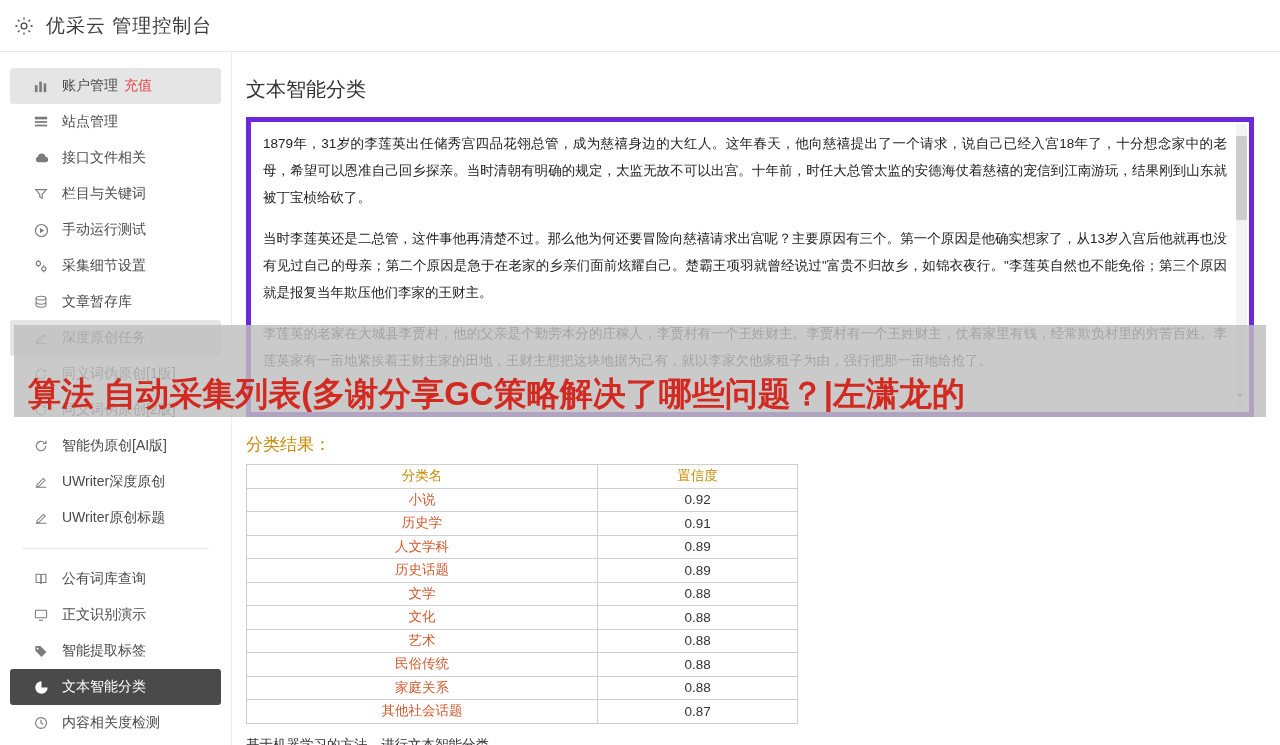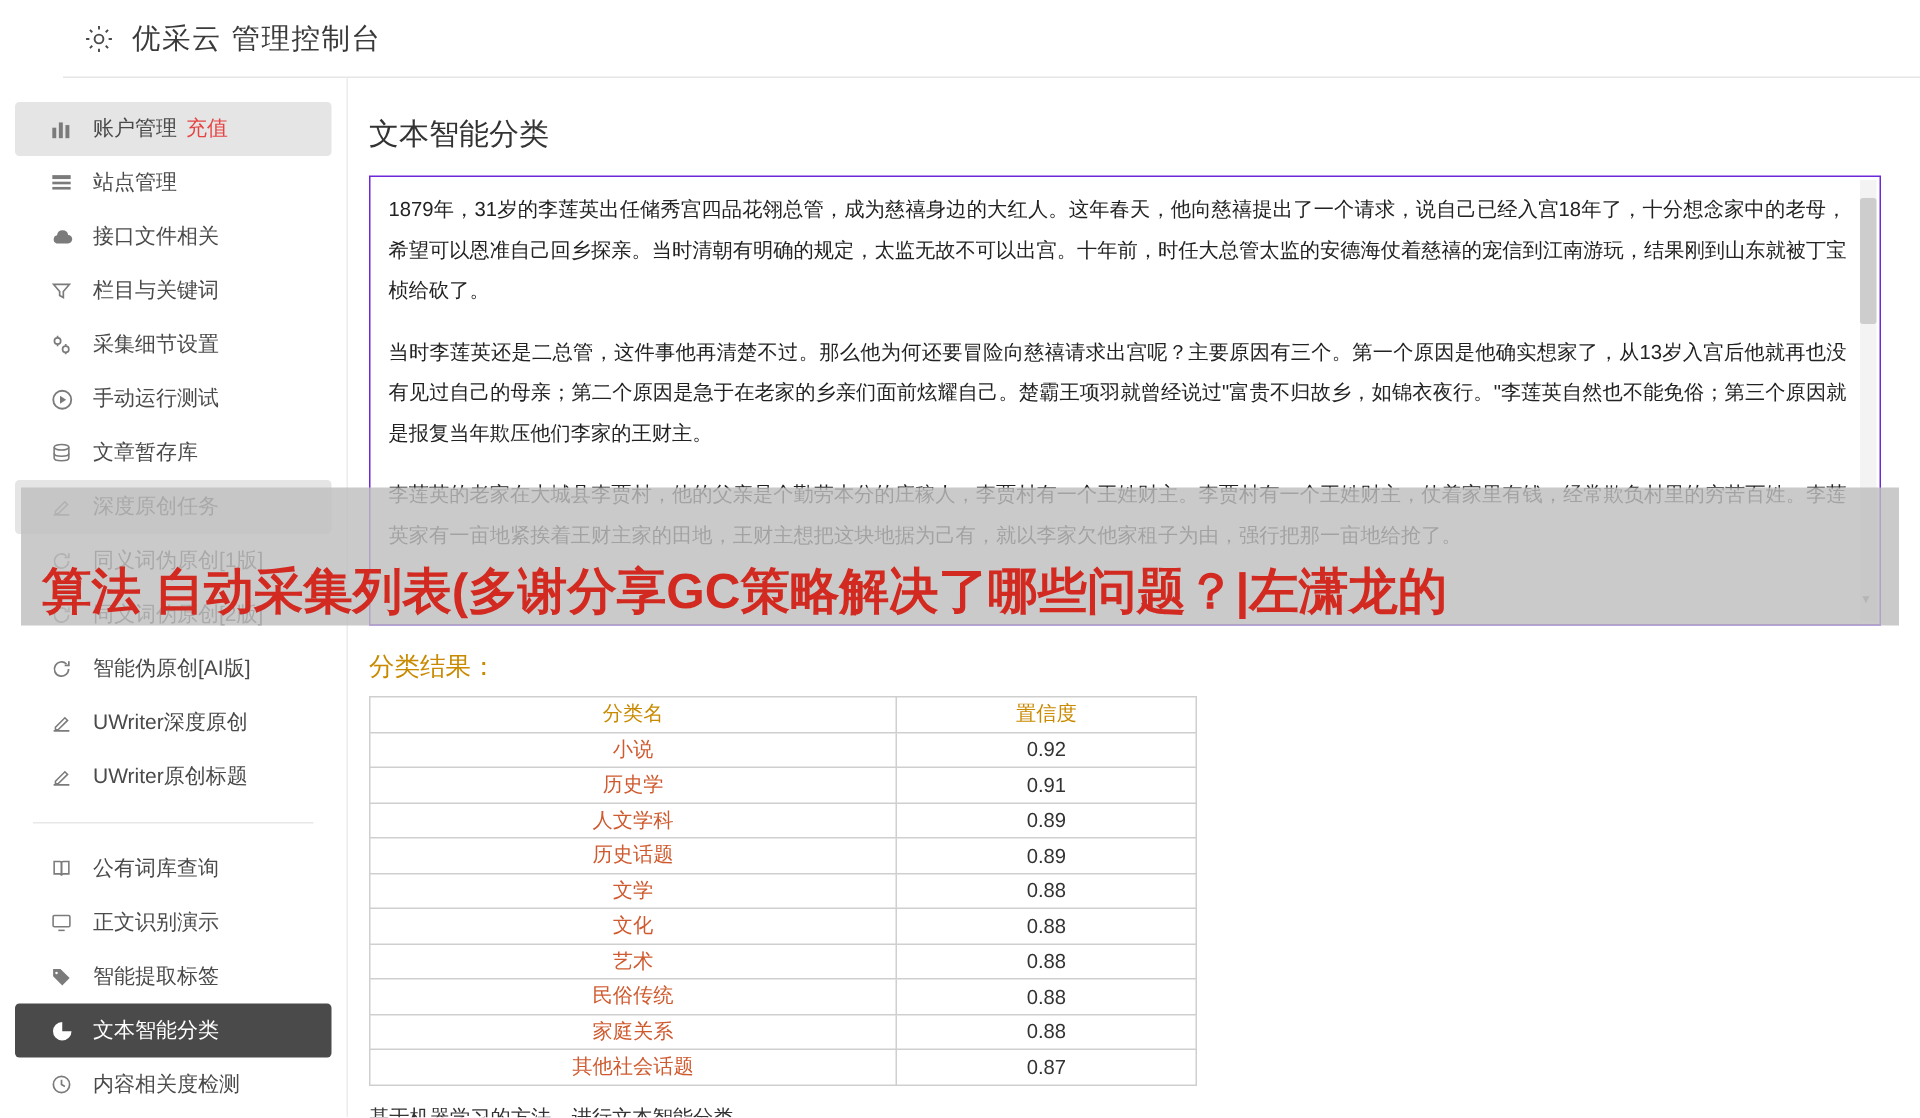--- a/index.html
+++ b/index.html
@@ -17,21 +17,20 @@
   }
 
   
   .topbar {
     height: 52px;
     display: flex;
     align-items: center;
     padding-left: 12px;
     border-bottom: 1px solid #e6e6e6;
     background: #fff;
-    margin-left: 42px;
   }
   .brand-gear {
     width: 24px; height: 24px;
     margin-right: 10px;
     display: inline-flex;
     align-items: center; justify-content: center;
     color: #4a4a4a;
   }
   .brand-title {
     font-size: 19px;
@@ -98,21 +97,21 @@
     padding: 20px 26px 0 14px;
     overflow: hidden;
   }
   .page-title {
     font-size: 20px;
     color: #333;
     margin: 4px 0 14px 0;
   }
   .text-box {
     position: relative;
-    border: 1px solid #6d28d9;
+    border: 5px solid #6d28d9;
     background: #fff;
     height: 300px;
     padding: 8px 22px 8px 12px;
     overflow: hidden;
     font-size: 13.5px;
     line-height: 27px;
     color: #222;
     text-align: justify;
   }
   .text-box p { margin: 0 0 14px 0; }
@@ -241,37 +240,37 @@
         <span class="ico">
           <svg width="14" height="14" viewBox="0 0 16 16" fill="none" stroke="currentColor" stroke-width="1.3">
               <path d="M2 3h12l-4.6 5.4V13L6.6 11.4V8.4z"></path>
             </svg>
         </span>
         <span>栏目与关键词</span>
       </div>
 
       <div class="side-item">
         <span class="ico">
+          <svg width="15" height="15" viewBox="0 0 16 16" fill="none" stroke="currentColor" stroke-width="1.3">
+              <circle cx="8" cy="8" r="6.4"></circle>
+              <path d="M6.4 5.2l4.4 2.8-4.4 2.8z" fill="currentColor" stroke="none"></path>
+            </svg>
+        </span>
+        <span>手动运行测试</span>
+      </div>
+
+      <div class="side-item">
+        <span class="ico">
           <svg width="14" height="14" viewBox="0 0 16 16" fill="none" stroke="currentColor" stroke-width="1.3">
               <circle cx="5" cy="5" r="2.4"></circle>
               <circle cx="11.2" cy="11.2" r="2.4"></circle>
               <path d="M5 1v1.4M5 7.6V9M11.2 7.2v1.4M11.2 13.8v1.2"></path>
             </svg>
         </span>
         <span>采集细节设置</span>
-      </div>
-
-      <div class="side-item">
-        <span class="ico">
-          <svg width="15" height="15" viewBox="0 0 16 16" fill="none" stroke="currentColor" stroke-width="1.3">
-              <circle cx="8" cy="8" r="6.4"></circle>
-              <path d="M6.4 5.2l4.4 2.8-4.4 2.8z" fill="currentColor" stroke="none"></path>
-            </svg>
-        </span>
-        <span>手动运行测试</span>
       </div>
 
       <div class="side-item">
         <span class="ico">
           <svg width="14" height="14" viewBox="0 0 16 16" fill="none" stroke="currentColor" stroke-width="1.2">
               <ellipse cx="8" cy="3.6" rx="5.6" ry="2.1"></ellipse>
               <path d="M2.4 3.6v4.8c0 1.2 2.5 2.1 5.6 2.1s5.6-.9 5.6-2.1V3.6"></path>
               <path d="M2.4 8.4v3.4c0 1.2 2.5 2.1 5.6 2.1s5.6-.9 5.6-2.1V8.4"></path>
             </svg>
         </span>

